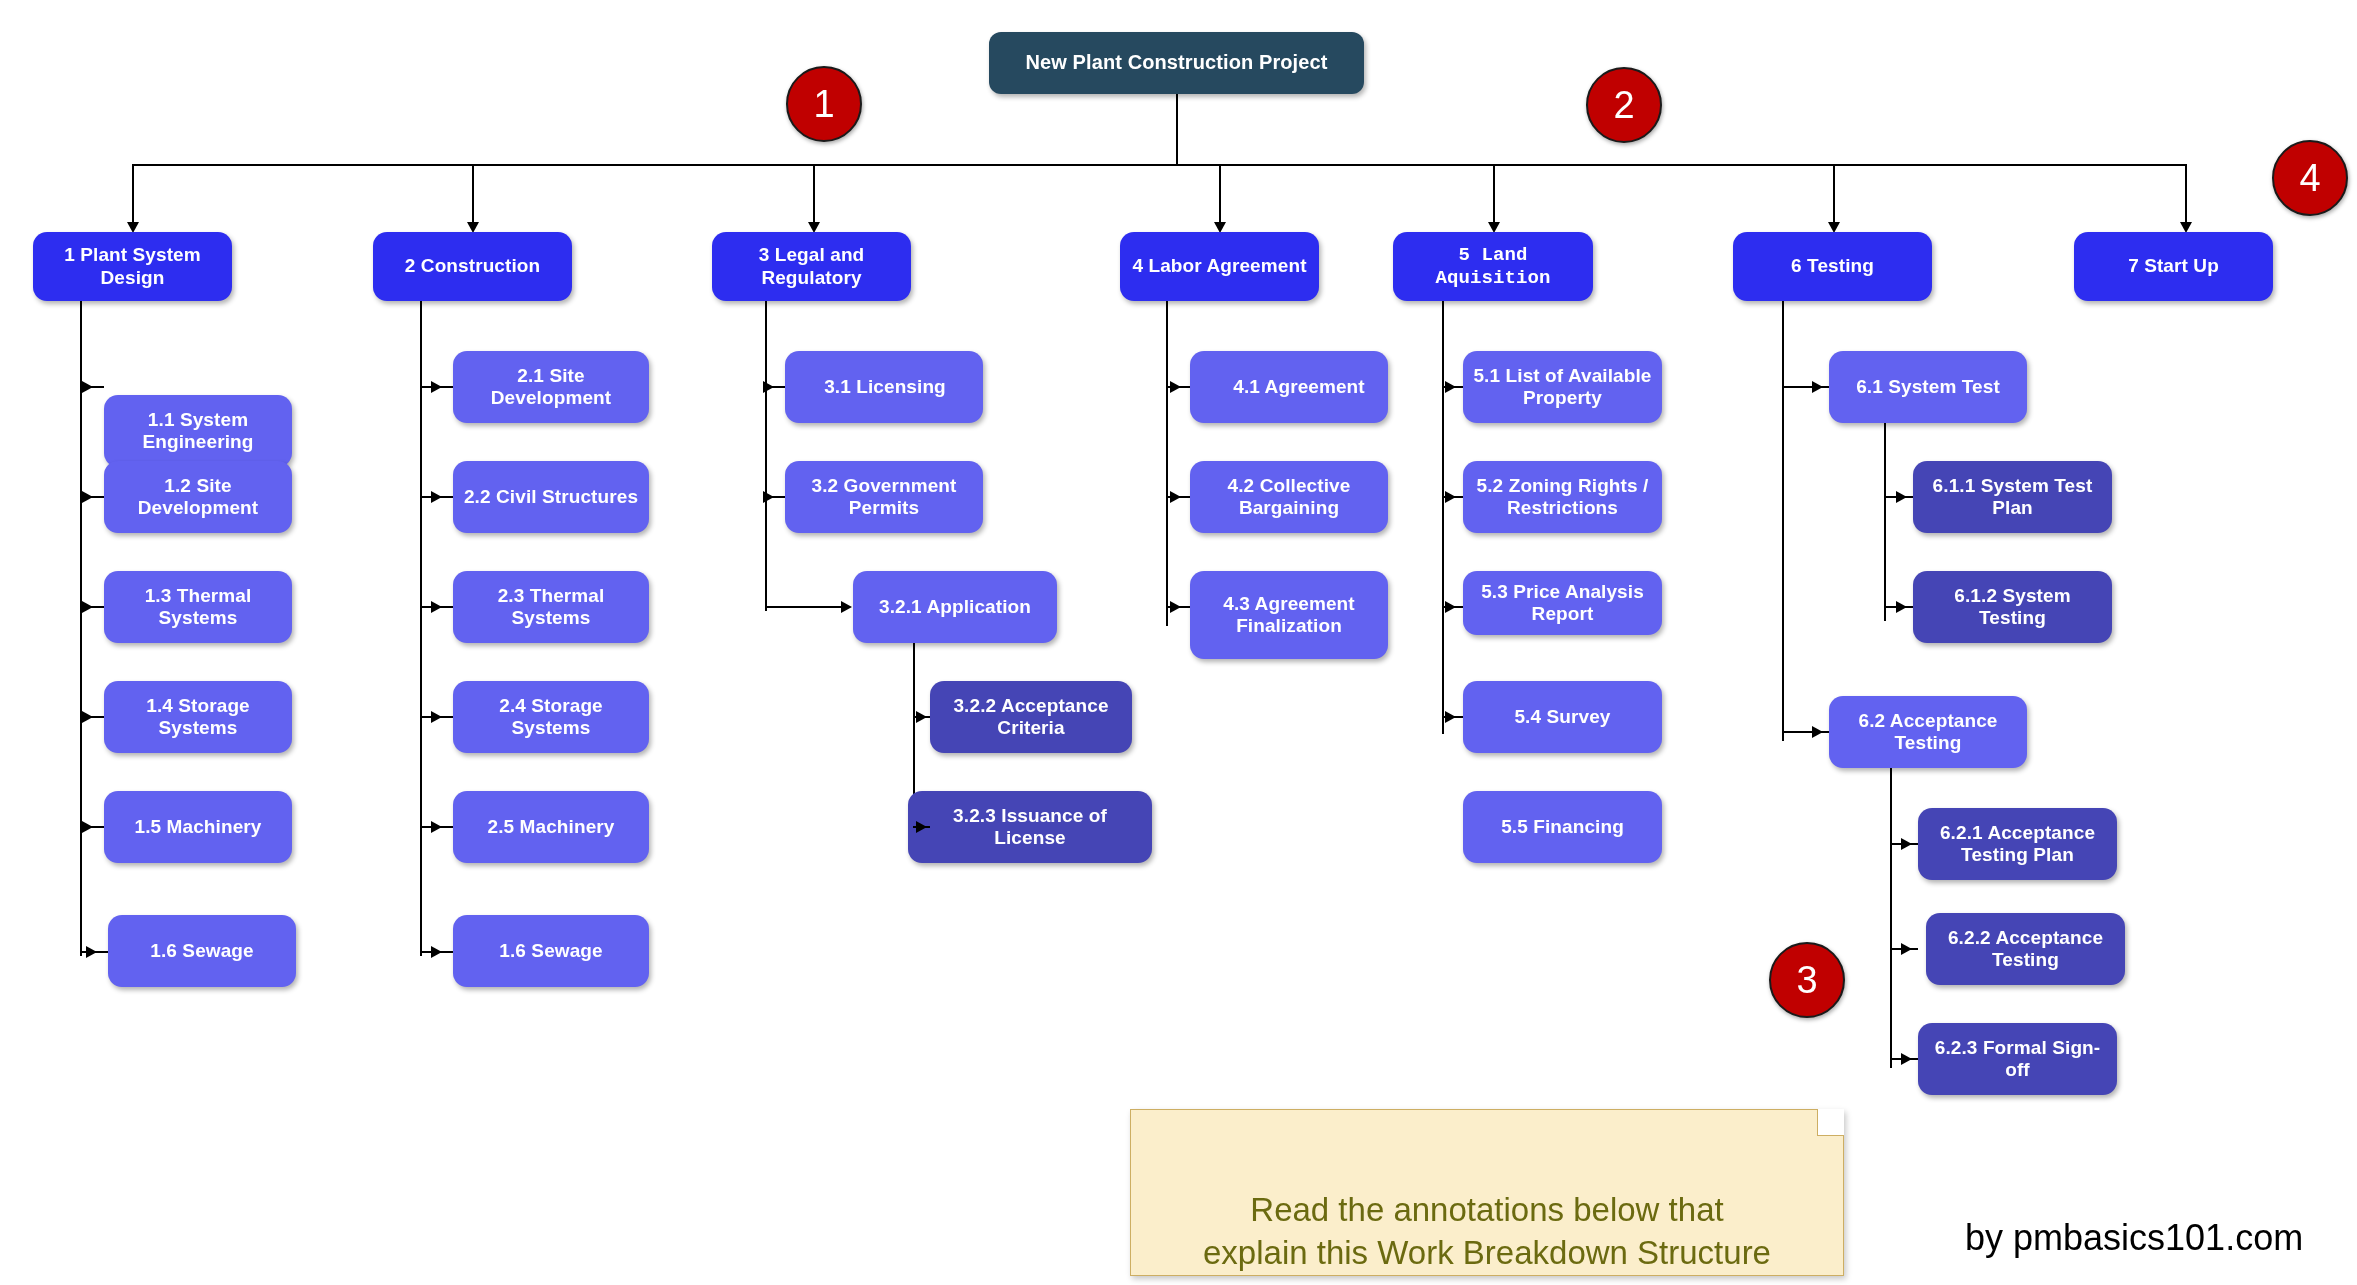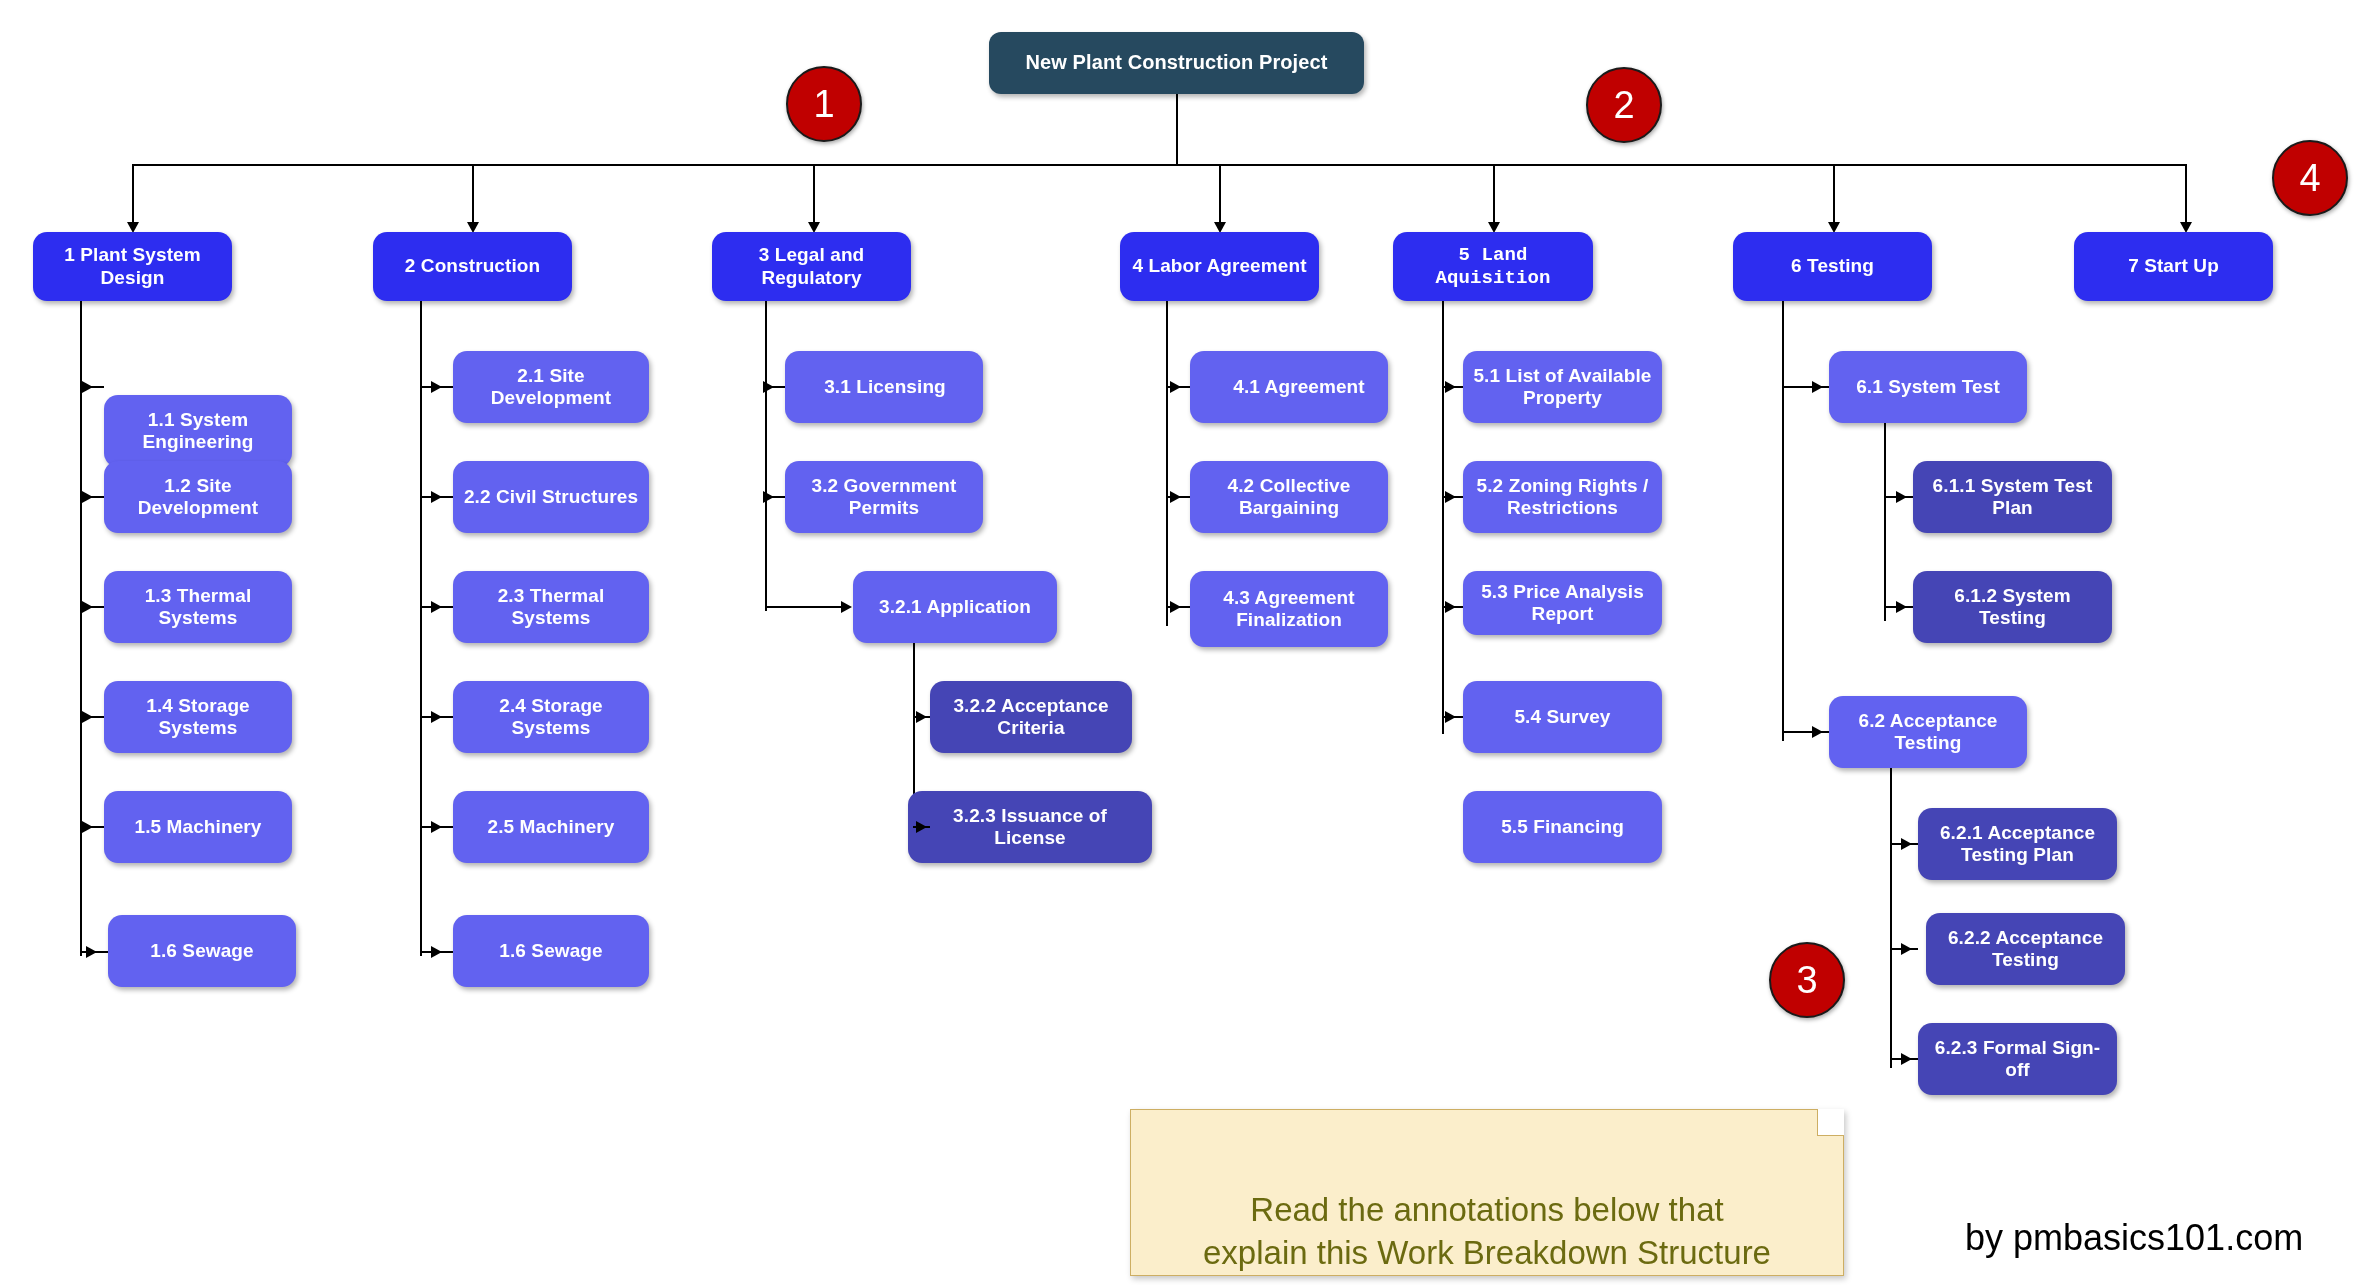--- a/index.html
+++ b/index.html
@@ -135,21 +135,21 @@
   <div class="ln lnh" style="left:913px;top:826px;width:17px;"></div>
 
   <div class="node lvl1" style="left:1120px;top:232px;width:199px;height:69px;">4  Labor Agreement</div>
   <div class="ln lnv" style="left:1166px;top:301px;height:325px;"></div>
   <div class="node lvl2" style="left:1190px;top:351px;width:198px;height:72px;padding-left:28px;">4.1  Agreement</div>
   <div class="arrowright" style="left:1170px;top:381px;"></div>
   <div class="ln lnh" style="left:1166px;top:386px;width:24px;"></div>
   <div class="node lvl2" style="left:1190px;top:461px;width:198px;height:72px;">4.2  Collective Bargaining</div>
   <div class="arrowright" style="left:1170px;top:491px;"></div>
   <div class="ln lnh" style="left:1166px;top:496px;width:24px;"></div>
-  <div class="node lvl2" style="left:1190px;top:571px;width:198px;height:76px;">4.3  Agreement Finalization</div>
+  <div class="node lvl2" style="left:1190px;top:571px;width:198px;height:88px;">4.3  Agreement Finalization</div>
   <div class="arrowright" style="left:1170px;top:601px;"></div>
   <div class="ln lnh" style="left:1166px;top:606px;width:24px;"></div>
 
   <div class="node lvl1" style="left:1393px;top:232px;width:200px;height:69px;font-family:Liberation Mono, monospace;">5  Land Aquisition</div>
   <div class="ln lnv" style="left:1442px;top:301px;height:433px;"></div>
   <div class="node lvl2" style="left:1463px;top:351px;width:199px;height:72px;">5.1  List of Available Property</div>
   <div class="arrowright" style="left:1445px;top:381px;"></div>
   <div class="ln lnh" style="left:1442px;top:386px;width:21px;"></div>
   <div class="node lvl2" style="left:1463px;top:461px;width:199px;height:72px;">5.2  Zoning Rights / Restrictions</div>
   <div class="arrowright" style="left:1445px;top:491px;"></div>

